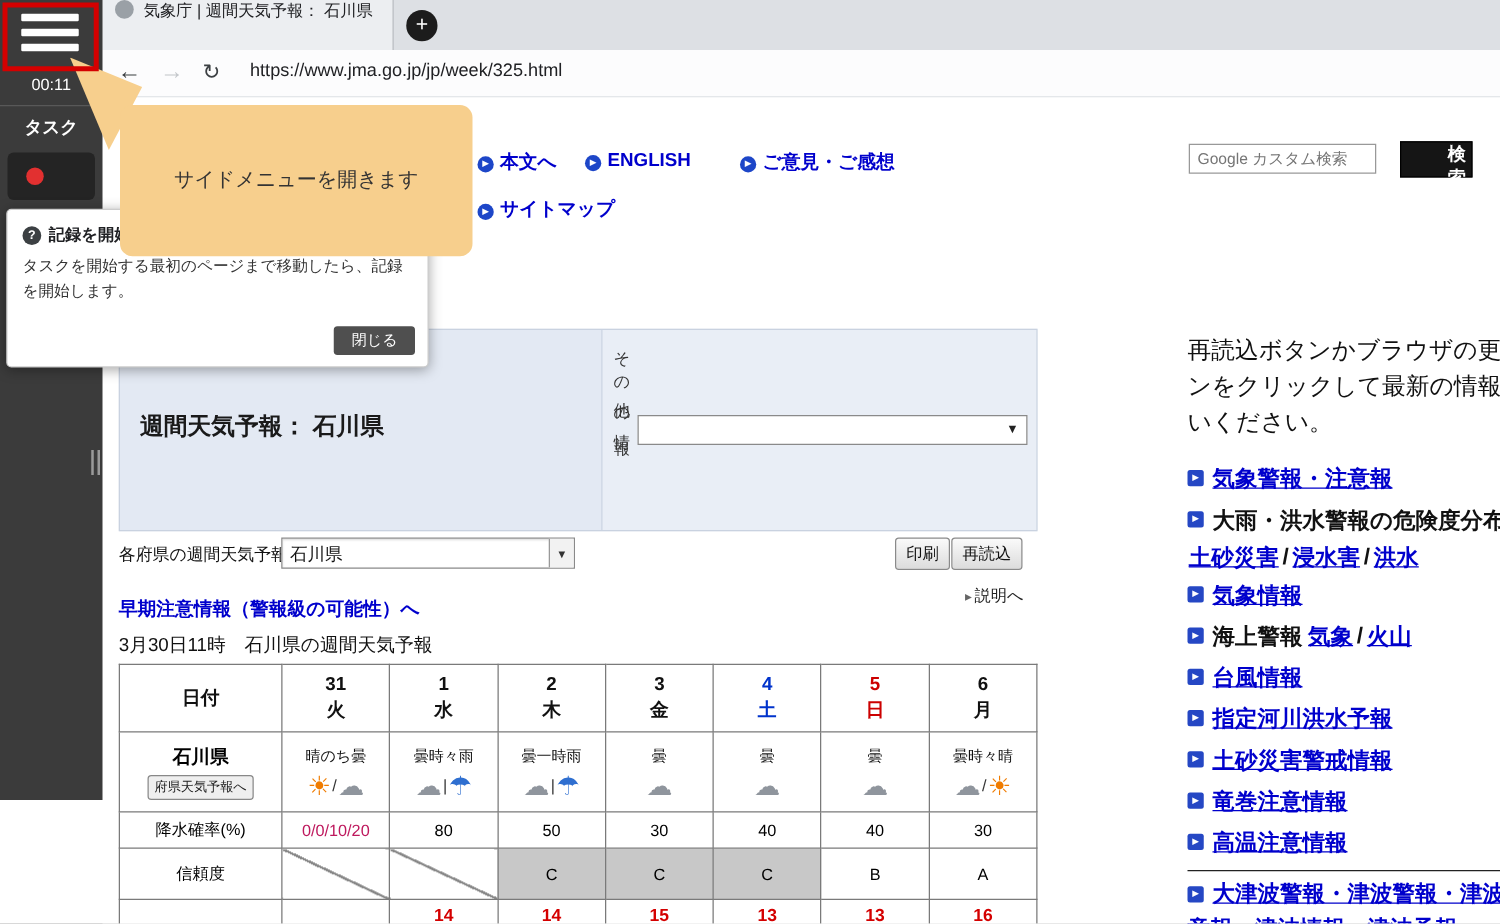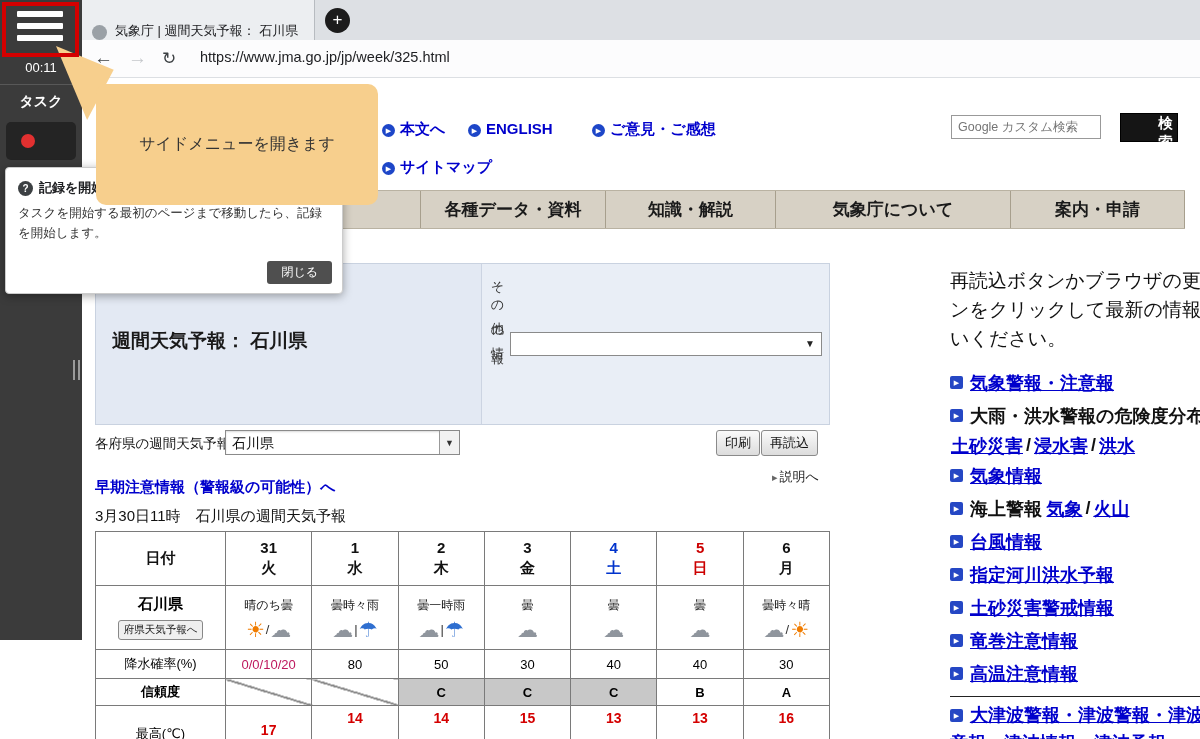--- a/index.html
+++ b/index.html
@@ -2,21 +2,21 @@
 <html><head>
 <meta charset="utf-8">
 <style>
   * { margin:0; padding:0; box-sizing:border-box; }
   body { font-family:"Liberation Sans","DejaVu Sans",sans-serif; background:#888; }
   #screen { position:relative; width:1200px; height:739px; background:#fff; overflow:hidden; }
 
   
   .tabbar { position:absolute; left:82px; top:0; width:1118px; height:40px; background:#dde0e4; }
   .tab { position:absolute; left:0; top:0; width:233px; height:40px; background:#eceef1;
-         border-right:1px solid #b7bbc0; display:flex; align-items:flex-end; padding:0 10px; }
+         border-right:1px solid #b7bbc0; display:flex; align-items:flex-start; padding:0 10px; }
   .favicon { width:15px; height:15px; border-radius:50%; background:#9aa0a6; margin-right:8px; flex-shrink:0; }
   .tab-title { font-size:13px; color:#202124; white-space:nowrap; overflow:hidden; }
   .newtab { position:absolute; left:243px; top:8px; width:25px; height:25px; border-radius:50%;
             background:#1c1c1c; color:#fff; font-size:17px; line-height:24px; text-align:center; cursor:pointer; }
   .navbar { position:absolute; left:82px; top:40px; width:1118px; height:38px; background:#fcfcfd;
             border-bottom:1px solid #dcdfe3; }
   .nav-back { position:absolute; left:12px; top:7px; font-size:19px; color:#3c4043; cursor:pointer; }
   .nav-fwd  { position:absolute; left:46px; top:7px; font-size:19px; color:#c4c7cb; }
   .nav-reload { position:absolute; left:80px; top:8px; font-size:17px; color:#3c4043; cursor:pointer; }
   .url { position:absolute; left:118px; top:9px; font-size:14.5px; color:#202124; white-space:nowrap; }
@@ -81,21 +81,21 @@
   .wrow th, .wrow td { height:64px; vertical-align:middle; }
   .wtext { font-size:12px; color:#111; margin-top:2px; }
   .wicons { margin-top:5px; font-size:21px; line-height:1; }
   .ic-sun { color:#f07c00; } .ic-cloud { color:#8f959d; } .ic-rain { color:#2f6fd0; }
   .wsep { font-size:13px; color:#333; margin:0 1px; vertical-align:3px; }
   .rname { font-size:15px; font-weight:bold; margin-bottom:5px; }
   .rbtn { font-size:10.5px; border:1px solid #888; background:#efefef; border-radius:3px; padding:2px 5px;
           color:#222; cursor:pointer; font-family:inherit; }
   .poprow th, .poprow td { height:29px; font-size:13px; font-weight:normal; }
   .popblue { color:#be185d; }
-  .relrow th, .relrow td { height:27px; font-size:13px; font-weight:bold; }
+  .relrow th, .relrow td { height:41px; font-size:13px; font-weight:normal; }
   .relgray { background:#c8c8c8; }
   .slash { background-image:linear-gradient(to right top, transparent calc(50% - 1px), #888 calc(50% - 1px),
            #888 calc(50% + 1px), transparent calc(50% + 1px)); }
   .temprow th { font-size:13px; font-weight:normal; vertical-align:middle; height:56px; }
   .temprow td { font-size:14px; color:#d40000; vertical-align:top; padding-top:4px; font-weight:bold; }
   .temprow td.t0 { padding-top:16px; }
 
   
   .rnotice { position:absolute; left:868px; top:188px; font-size:19px; line-height:29px; color:#111; white-space:nowrap; }
   .rlinks { position:absolute; left:868px; top:288px; width:260px; }
@@ -164,26 +164,20 @@
   <div class="page">
 
     <a class="toplink l-honbun"><span class="blt">▶</span><span class="lt">本文へ</span></a>
     <a class="toplink l-english"><span class="blt">▶</span><span class="lt">ENGLISH</span></a>
     <a class="toplink l-goiken"><span class="blt">▶</span><span class="lt">ご意見・ご感想</span></a>
     <a class="toplink l-sitemap"><span class="blt">▶</span><span class="lt">サイトマップ</span></a>
 
     <input class="gsearch" placeholder="Google カスタム検索" style="">
     <button class="gsearch-btn">検索</button>
 
-    <div class="navtabs">
-      <div class="ntab nt1">各種データ・資料</div>
-      <div class="ntab nt2">知識・解説</div>
-      <div class="ntab nt3">気象庁について</div>
-      <div class="ntab nt4">案内・申請</div>
-    </div>
 
     <div class="headbox">
       <div class="htitle">週間天気予報： 石川県</div>
       <div class="otherpanel">
         <div class="otherlabel">その他の情報</div>
         <div class="fselect oselect">
           <span class="selarrow">▼</span>
         </div>
       </div>
     </div>

